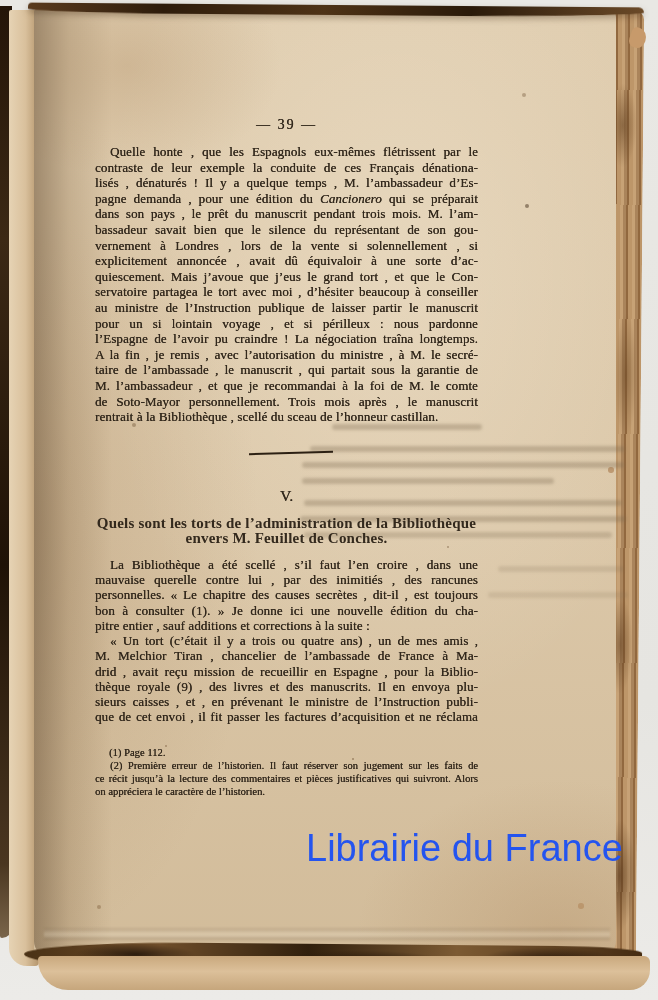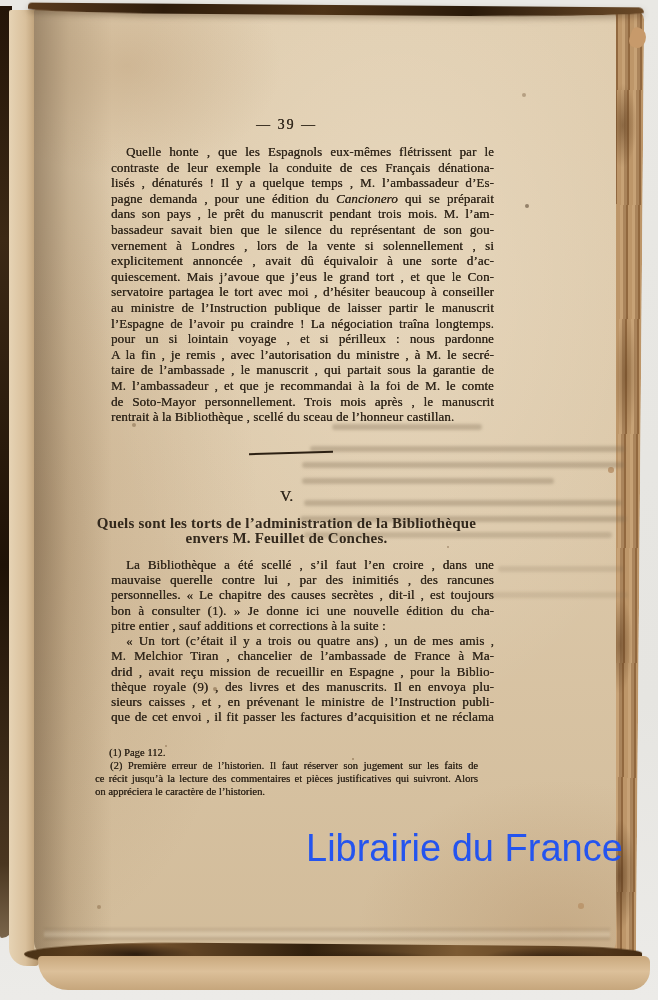--- a/index.html
+++ b/index.html
@@ -52,21 +52,21 @@
     border-radius:4px 6px 20px 30px;}
   .corner-flap{left:630px;top:28px;width:16px;height:20px;transform:rotate(18deg);
     background:#c79a6b;border-radius:30% 60% 50% 40%;}
   .bottom-crease{left:44px;top:928px;width:566px;height:12px;filter:blur(1px);
     background:linear-gradient(180deg,rgba(92,66,40,.16),rgba(255,250,238,.22) 55%,rgba(92,66,40,.22));}
   
   .content{left:0;top:0;width:658px;height:1000px;color:#33291d;}
   .textcol{left:95px;width:383px;}
   .pagenum{top:117px;text-align:center;font-size:14px;letter-spacing:2px;
     text-shadow:.2px 0 0 currentColor;}
-  .para{font-size:13px;text-shadow:.2px 0 0 currentColor;letter-spacing:.1px;margin-left:16px;}
+  .para{font-size:13px;text-shadow:.2px 0 0 currentColor;letter-spacing:.1px;}
   .p1{top:144px;line-height:15.6px;}
   .p2{top:557px;line-height:15.2px;}
   .p3{top:633px;line-height:15.3px;}
   .tline{text-align:justify;text-align-last:justify;}
   .tline-end{text-align-last:left;}
   .tline-indent{text-indent:15px;}
   .divider{left:249px;top:452px;width:84px;height:2px;background:#2c2013;transform:rotate(-1.6deg);}
   .section-number{top:487px;text-align:center;font-size:15.5px;text-shadow:.3px 0 0 currentColor;}
   .heading{top:516px;font-weight:bold;font-size:15px;line-height:14.6px;text-align:center;
     letter-spacing:.2px;}
@@ -127,22 +127,22 @@
         <div class="tline">contraste de leur exemple la conduite de ces Français dénationa-</div>
         <div class="tline">lisés , dénaturés ! Il y a quelque temps , M. l’ambassadeur d’Es-</div>
         <div class="tline"><span>pagne demanda , pour une édition du </span><i>Cancionero</i><span> qui se préparait</span></div>
         <div class="tline">dans son pays , le prêt du manuscrit pendant trois mois. M. l’am-</div>
         <div class="tline">bassadeur savait bien que le silence du représentant de son gou-</div>
         <div class="tline">vernement à Londres , lors de la vente si solennellement , si</div>
         <div class="tline">explicitement annoncée , avait dû équivaloir à une sorte d’ac-</div>
         <div class="tline">quiescement. Mais j’avoue que j’eus le grand tort , et que le Con-</div>
         <div class="tline">servatoire partagea le tort avec moi , d’hésiter beaucoup à conseiller</div>
         <div class="tline">au ministre de l’Instruction publique de laisser partir le manuscrit</div>
+        <div class="tline">pour un si lointain voyage , et si périlleux : nous pardonne</div>
         <div class="tline">l’Espagne de l’avoir pu craindre ! La négociation traîna longtemps.</div>
-        <div class="tline">pour un si lointain voyage , et si périlleux : nous pardonne</div>
         <div class="tline">A la fin , je remis , avec l’autorisation du ministre , à M. le secré-</div>
         <div class="tline">taire de l’ambassade , le manuscrit , qui partait sous la garantie de</div>
         <div class="tline">M. l’ambassadeur , et que je recommandai à la foi de M. le comte</div>
         <div class="tline">de Soto-Mayor personnellement. Trois mois après , le manuscrit</div>
         <div class="tline tline-end">rentrait à la Bibliothèque , scellé du sceau de l’honneur castillan.</div>
       </div>
 
     <div class="abs divider"></div>
 
     <div class="abs textcol section-number">V.</div>

